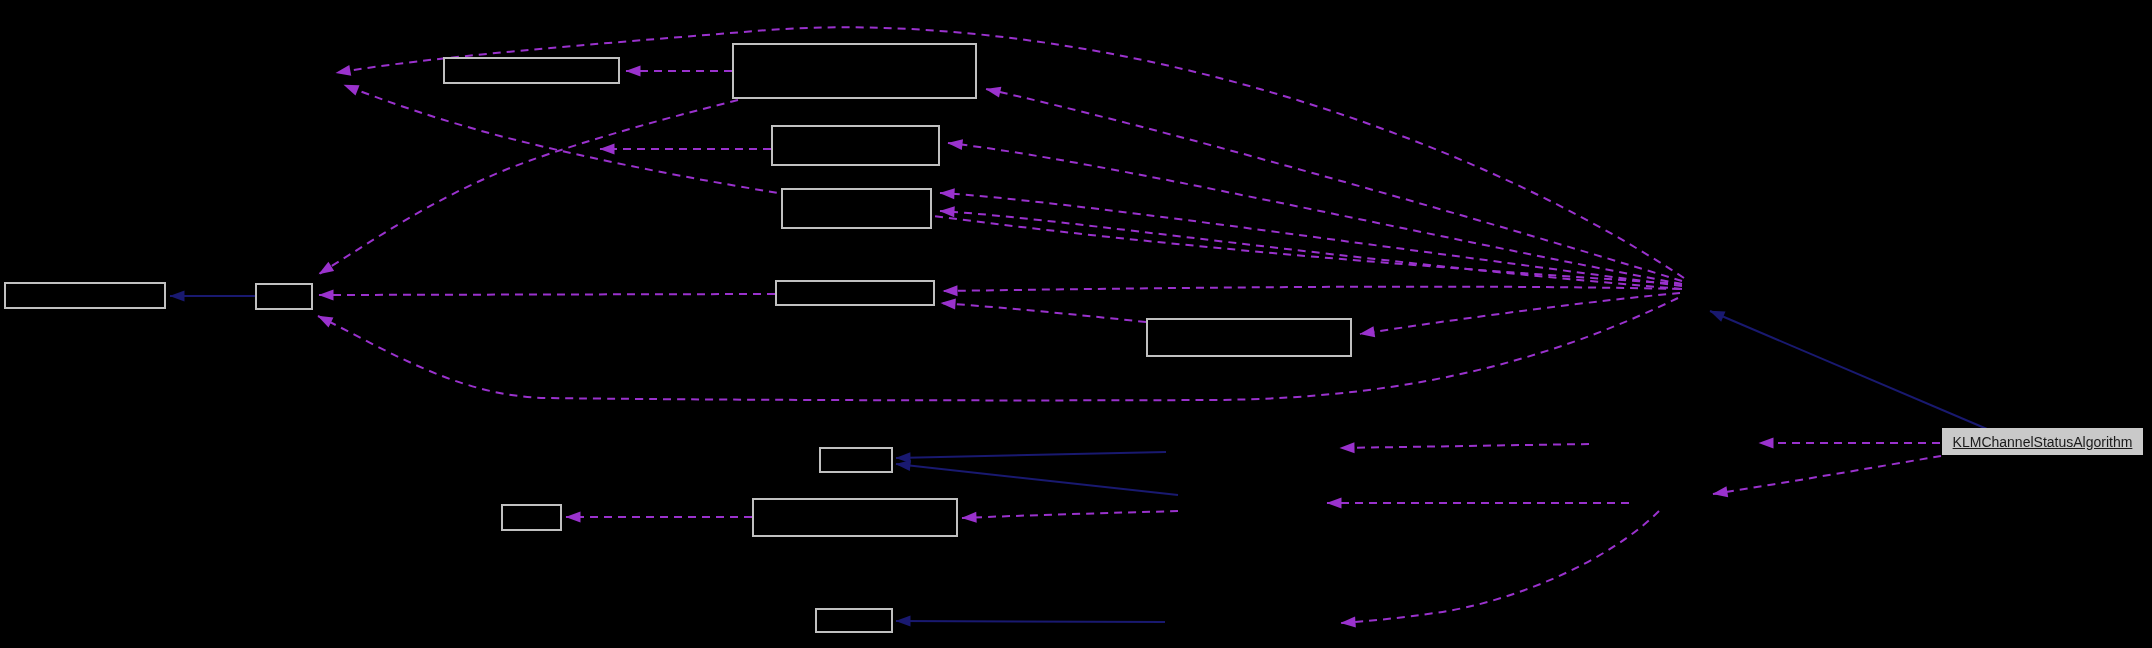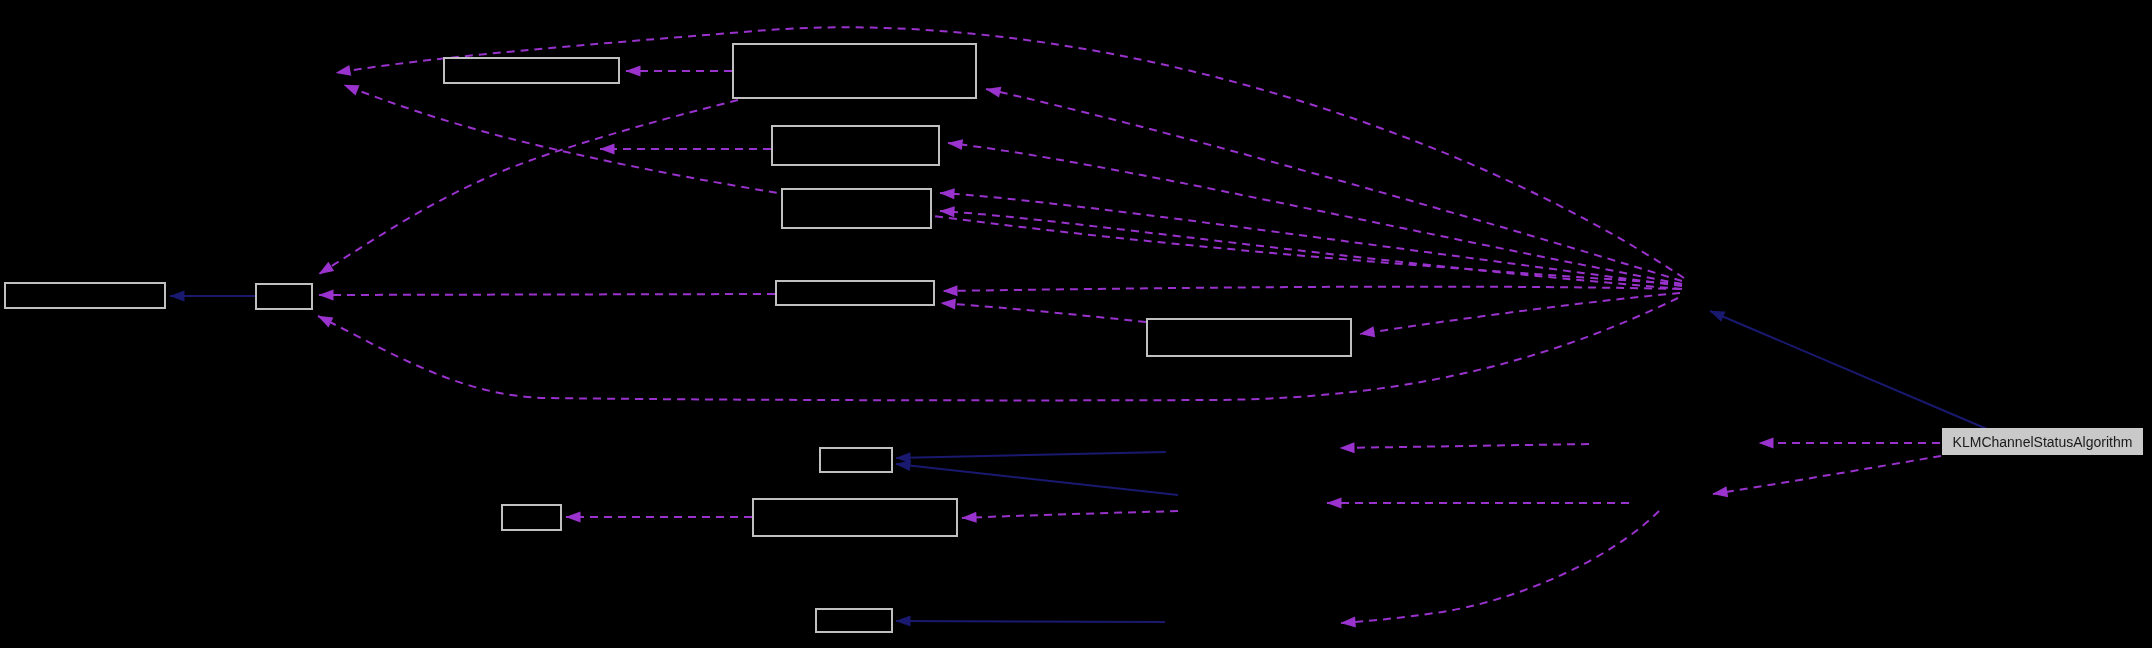--- a/index.html
+++ b/index.html
@@ -28,20 +28,21 @@
     border:2px solid var(--node-border);
     z-index:2;
   }
   .gnode.main{
     background:var(--main-fill);
     border:1px solid var(--main-fill);
     color:var(--main-text);
     font-size:14px;
     display:flex;align-items:center;justify-content:center;
     white-space:nowrap;
+    text-decoration:underline;
   }
   path.edge-dashed{
     fill:none;
     stroke:var(--edge-dashed);
     stroke-width:2;
     stroke-dasharray:8 6;
   }
   path.edge-solid{
     fill:none;
     stroke:var(--edge-solid);

